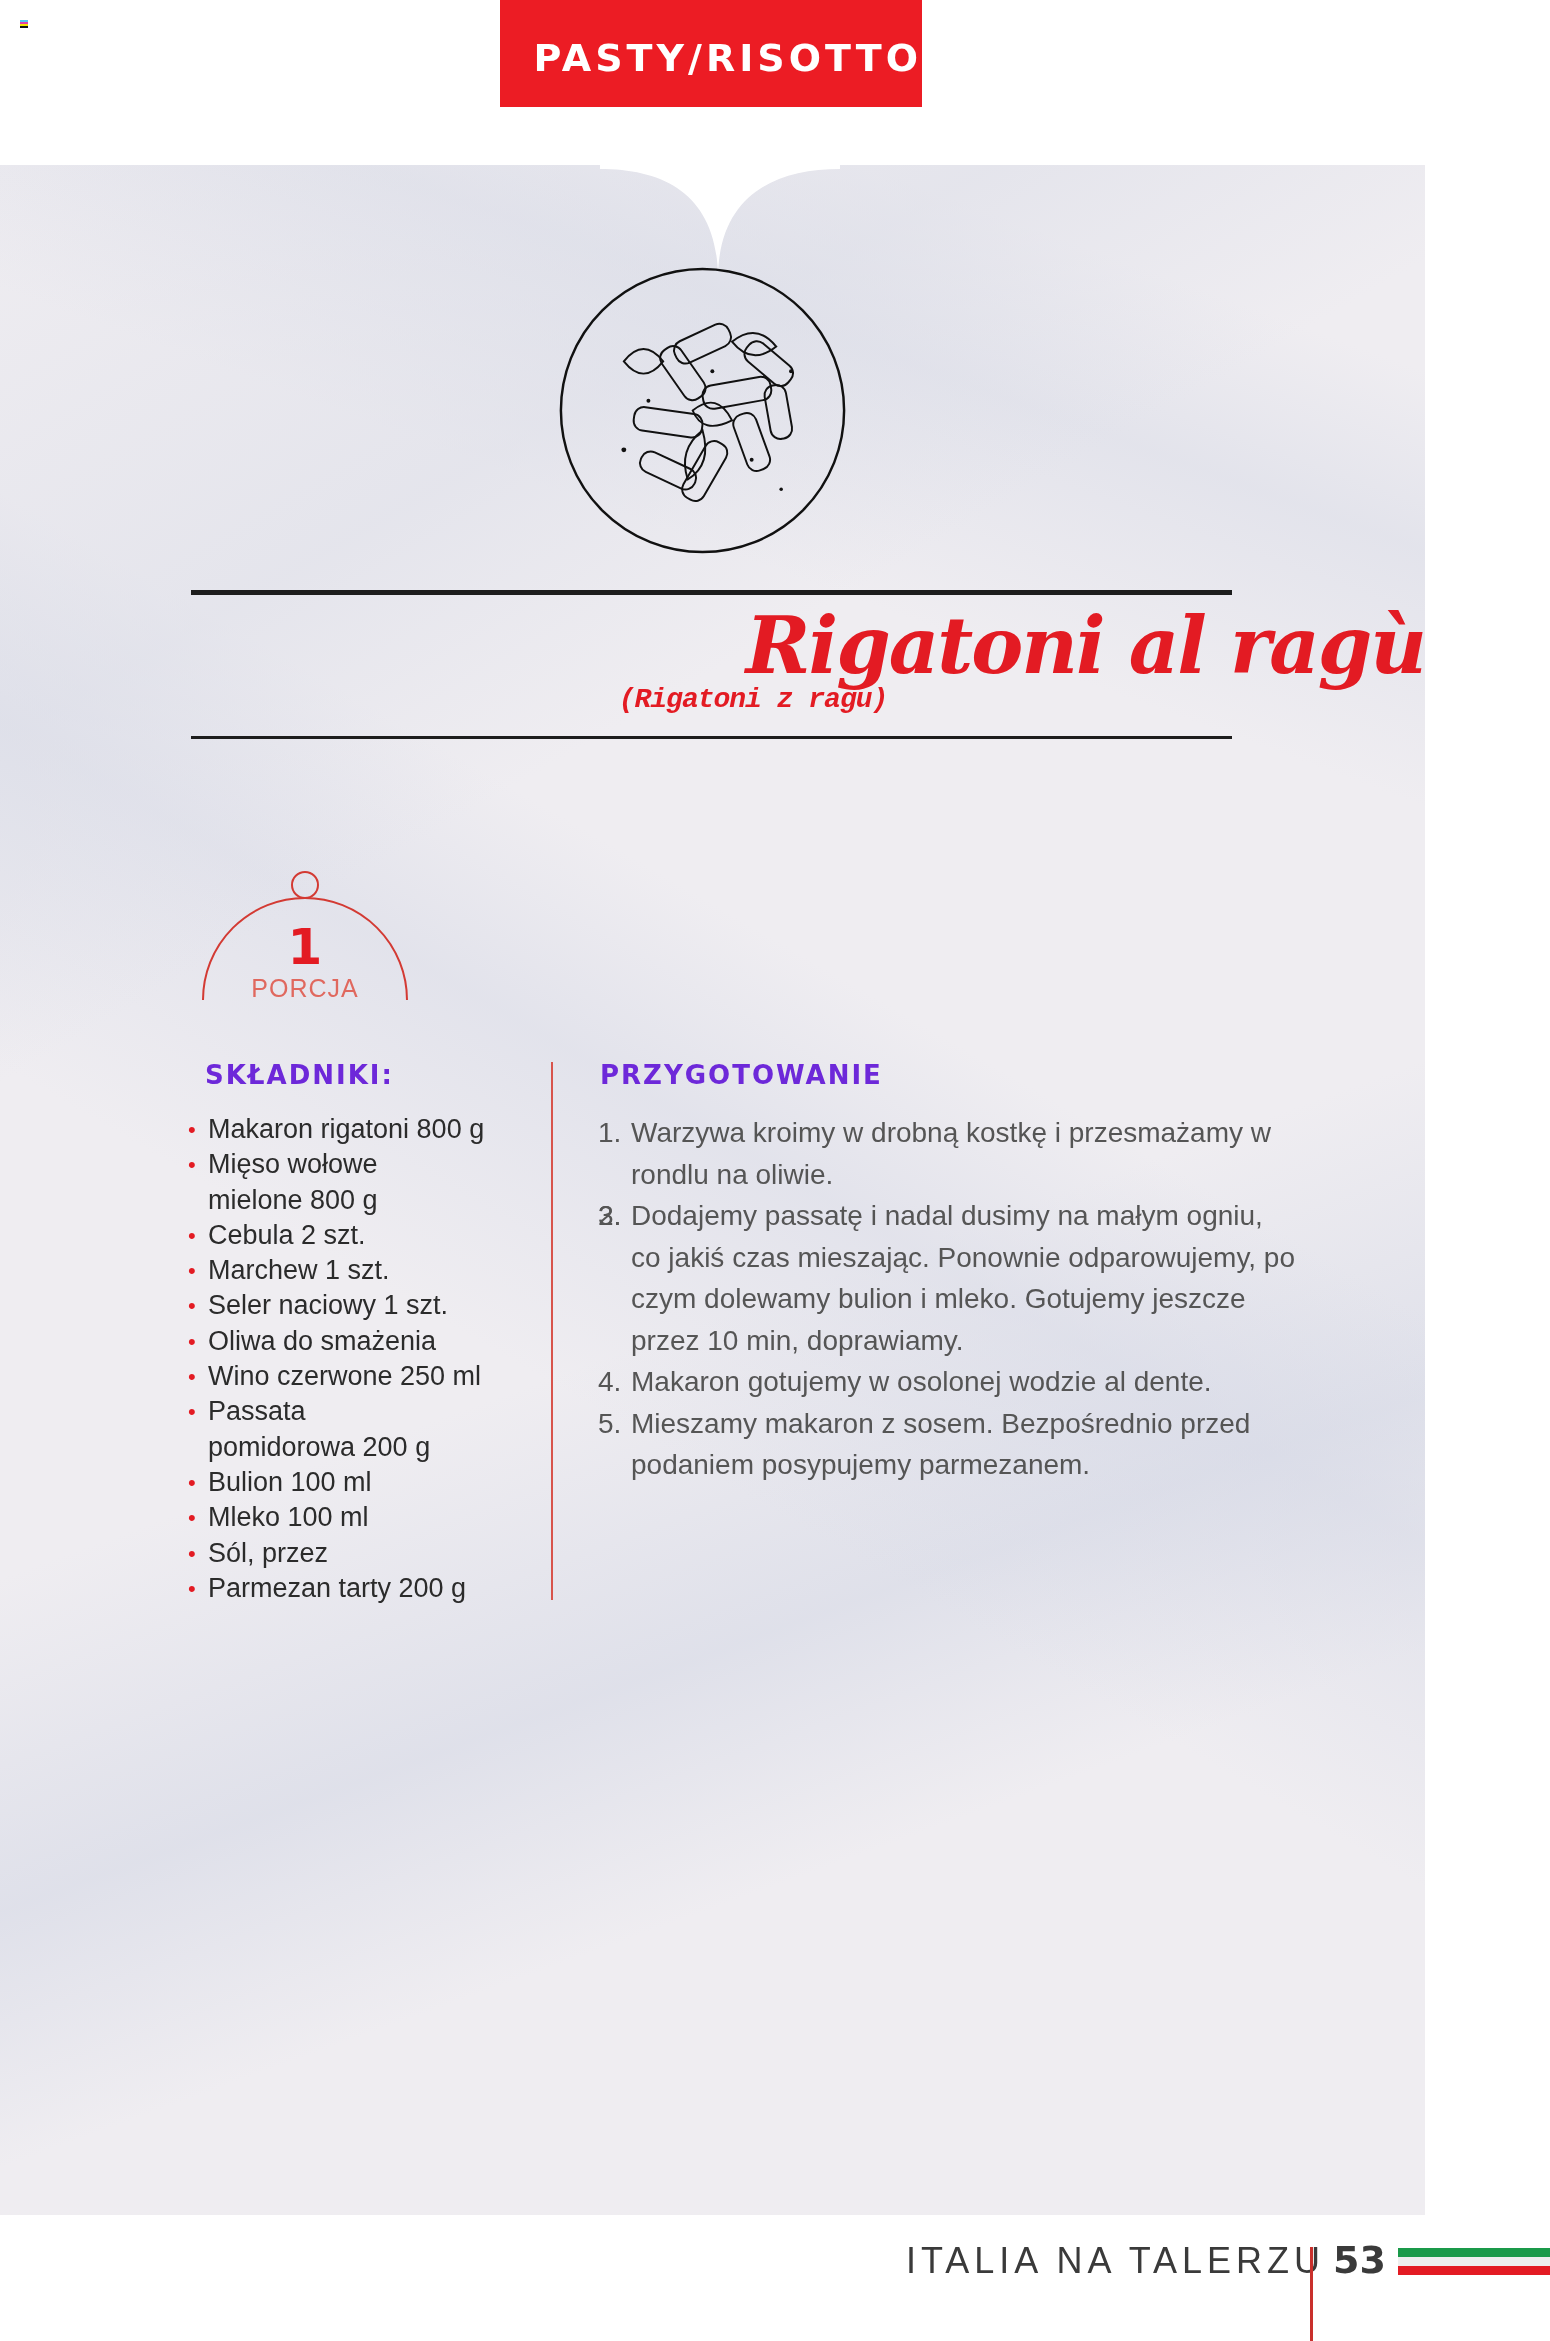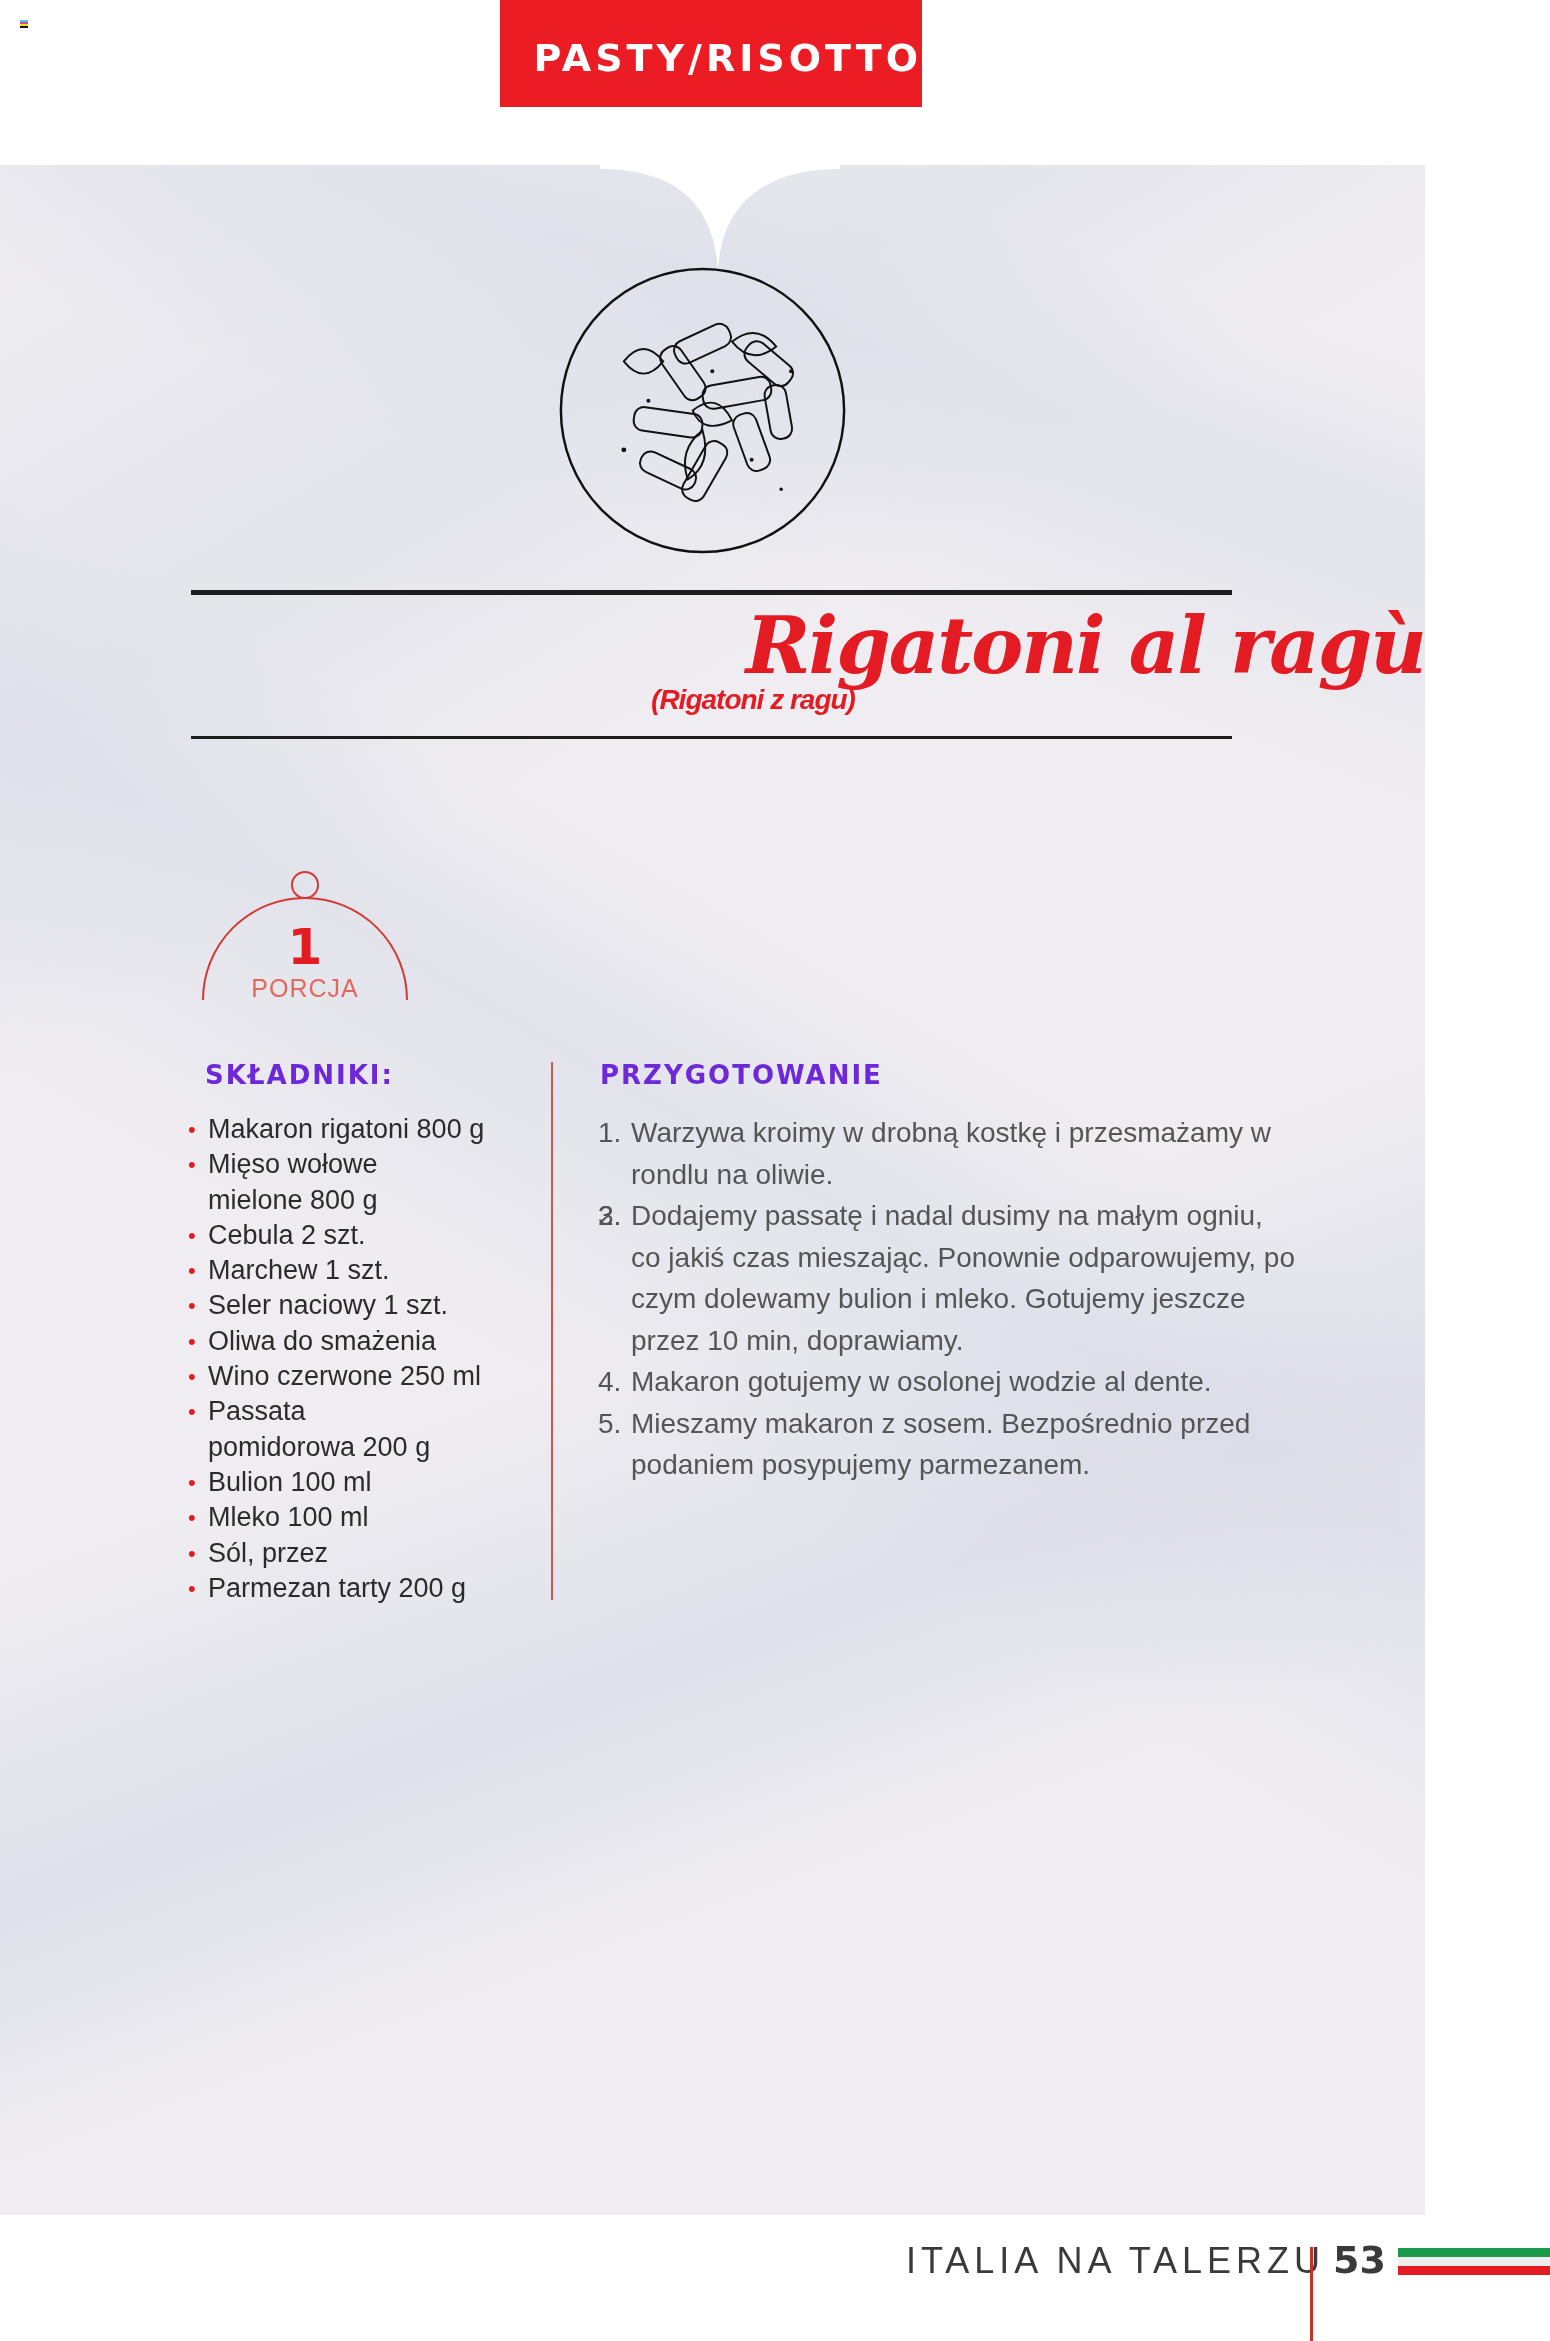--- a/index.html
+++ b/index.html
@@ -27,21 +27,21 @@
   .notch { position:absolute; left:600px; top:165px; width:240px; height:110px; }
   .plate { position:absolute; left:555px; top:263px; width:295px; height:295px; }
   .rule { position:absolute; left:191px; width:1041px; background:#1d1d1d; }
   .title {
     position:absolute; left:0; width:1425px; top:600px; text-align:right;
     font-family:"DejaVu Serif", serif; font-style:italic; font-weight:bold;
     color:#e31b23; font-size:78px; letter-spacing:-2px;
   }
   .subtitle {
     position:absolute; left:0; width:1506px; top:684px; text-align:center;
-    font-family:Liberation Sans, sans-serif; font-style:italic; font-weight:bold;
+    font-family:Liberation Mono, monospace; font-style:italic; font-weight:bold;
     color:#e31b23; font-size:28px; letter-spacing:-1px;
   }
   .portion { position:absolute; left:200px; top:868px; width:210px; height:135px; }
   .portion-num {
     position:absolute; left:200px; width:210px; top:918px; text-align:center;
     font-family:"DejaVu Sans", sans-serif; font-weight:bold; color:#e31b23; font-size:50px;
   }
   .portion-label {
     position:absolute; left:200px; width:210px; top:974px; text-align:center;
     color:#e0685e; font-size:25px; letter-spacing:1px;

